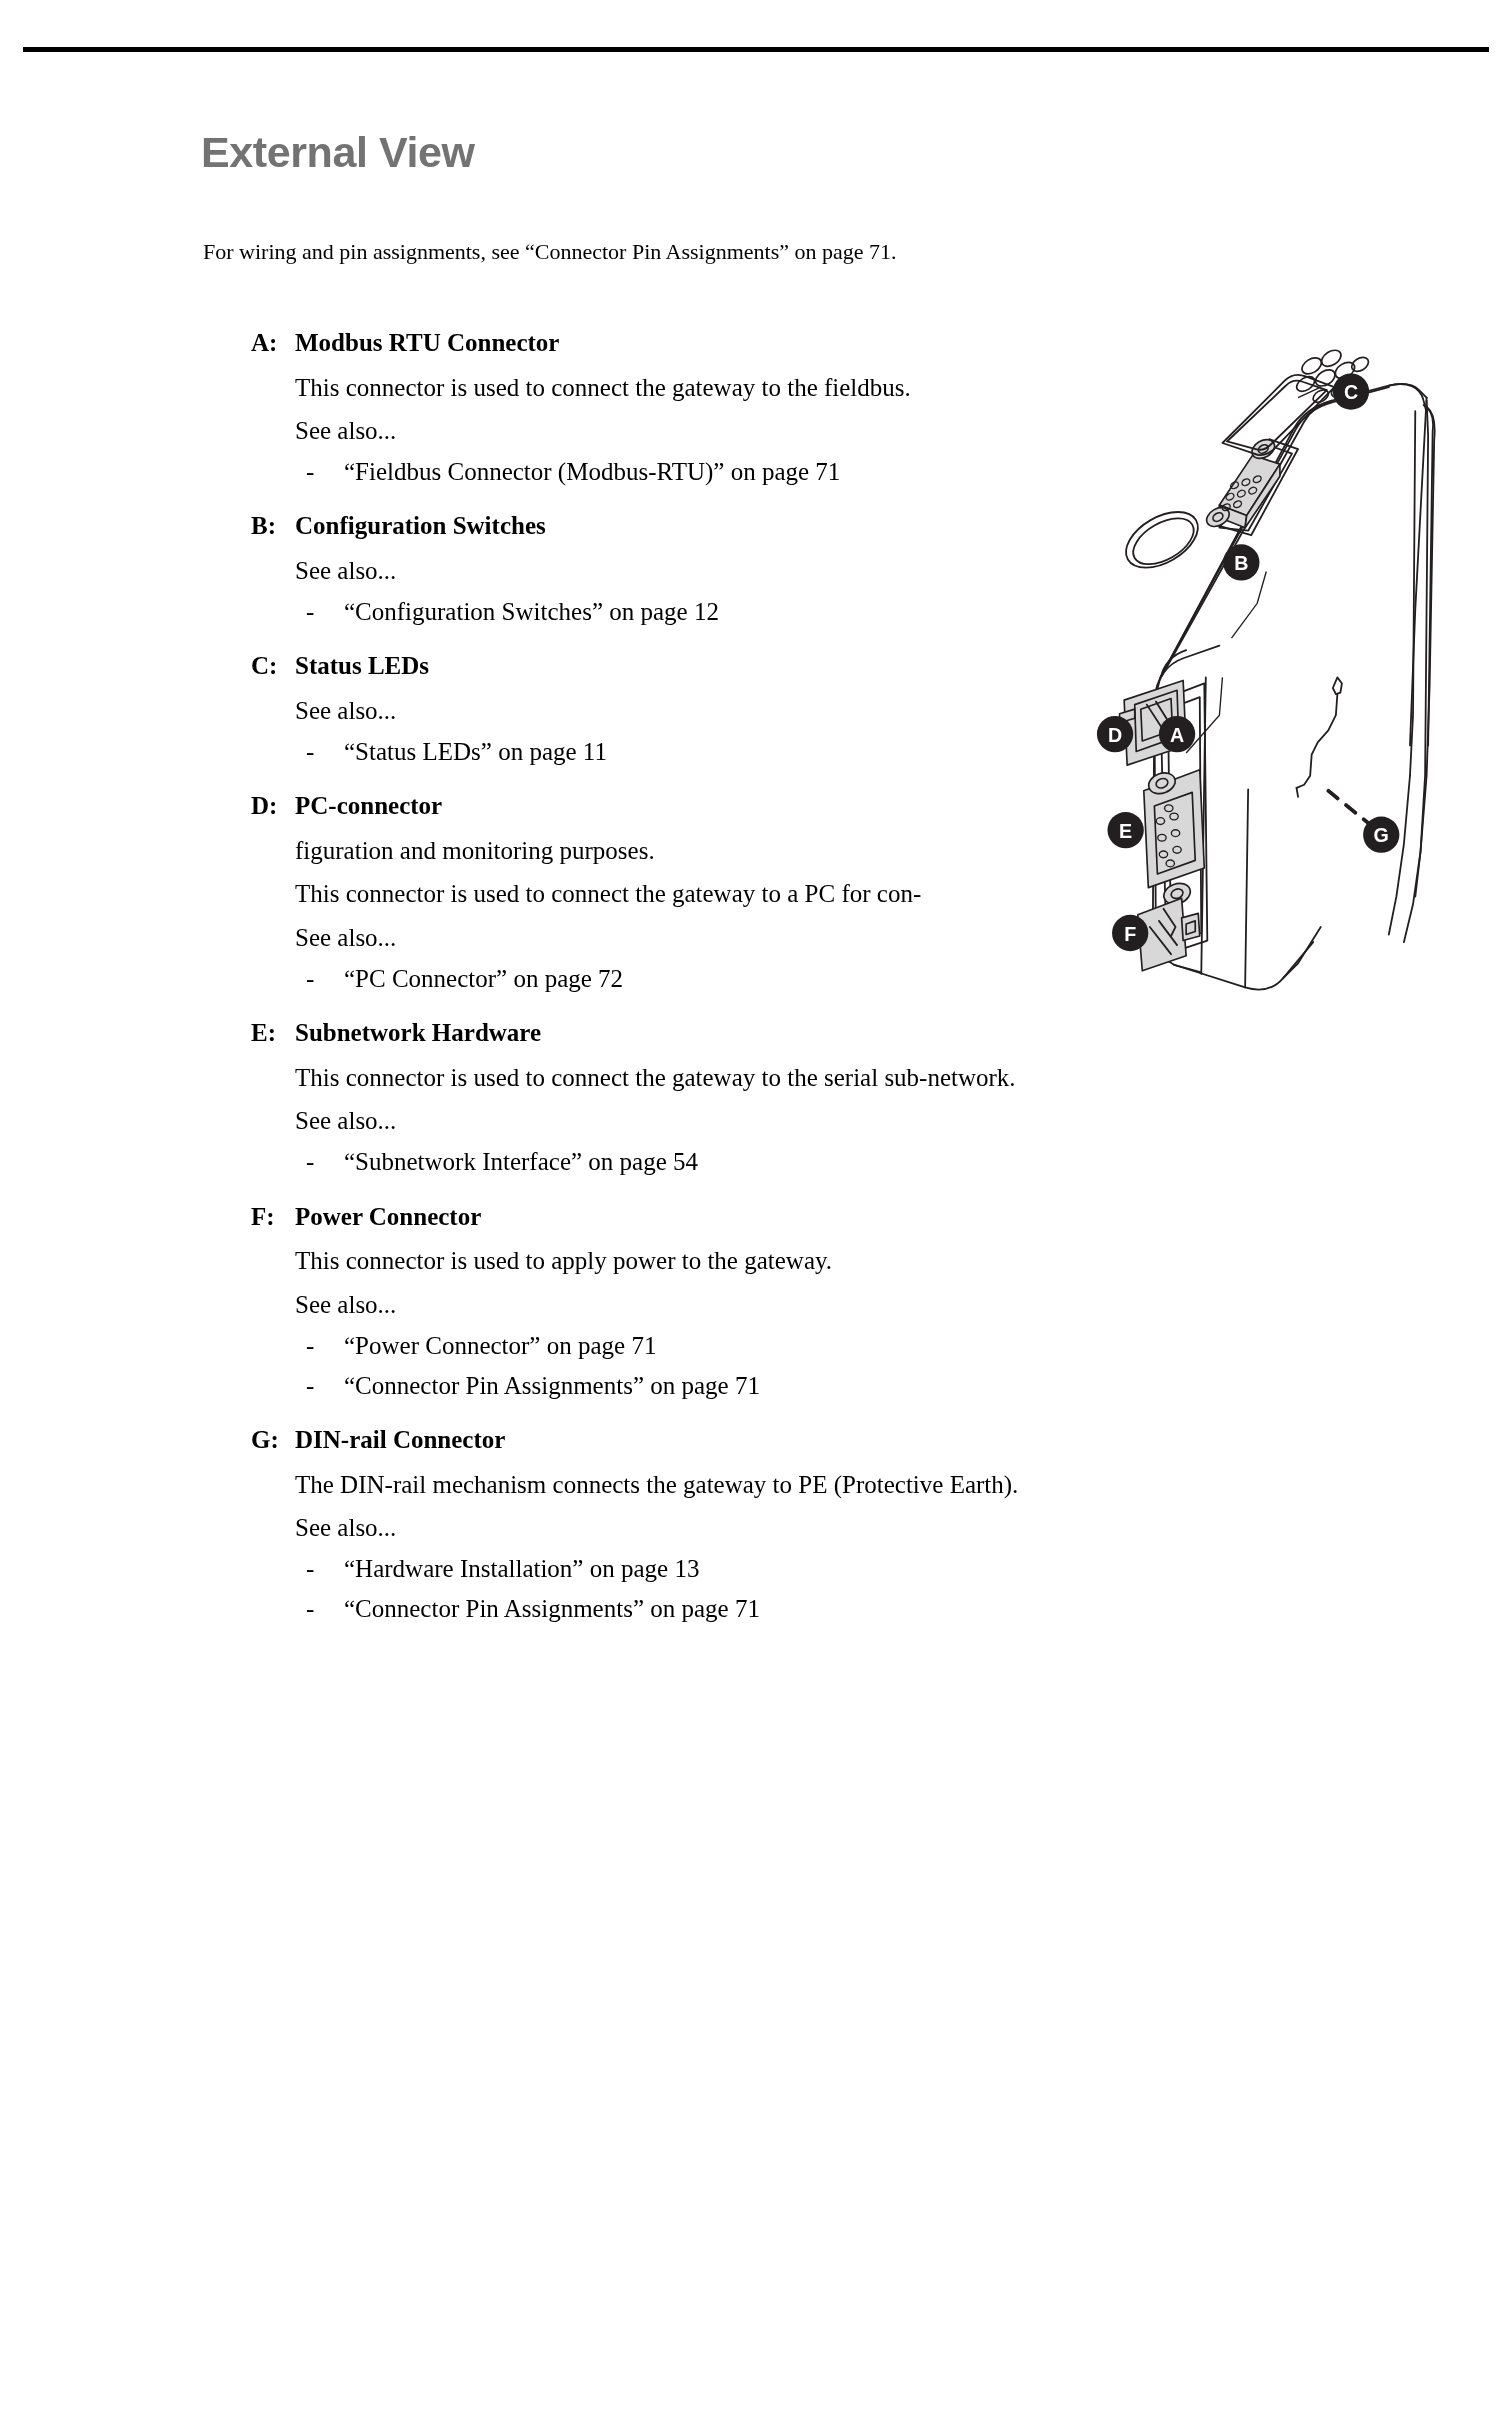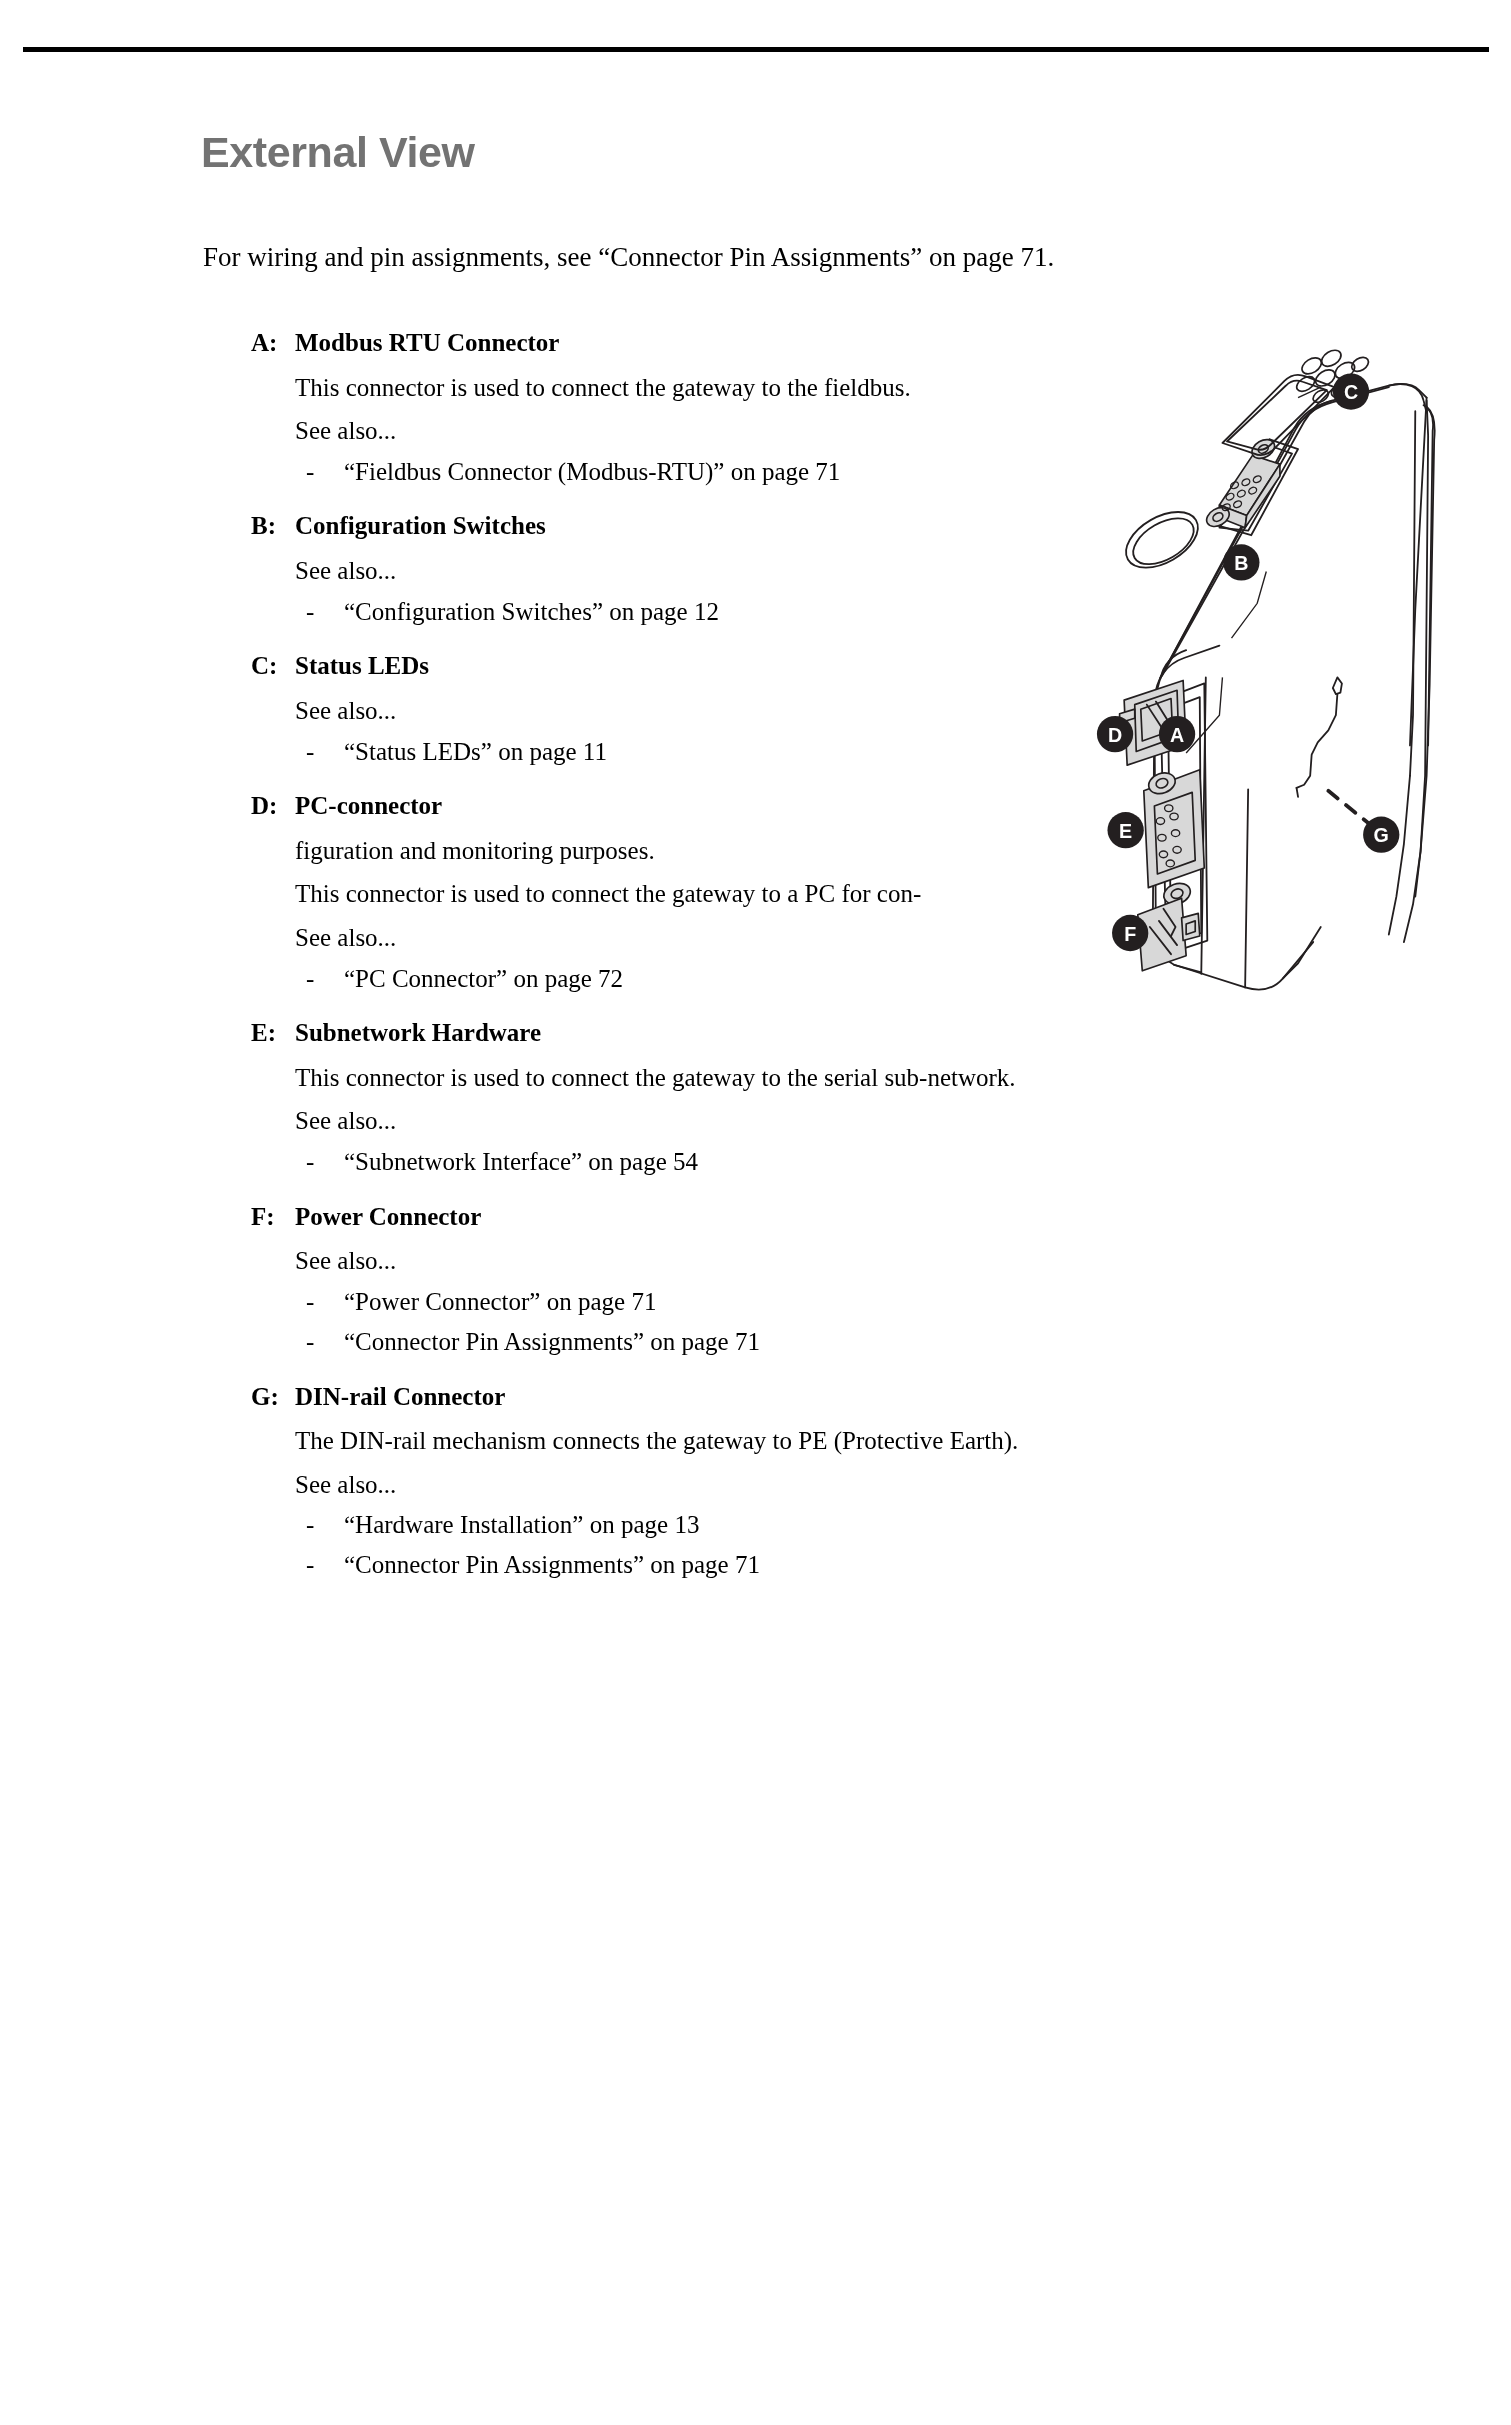--- a/index.html
+++ b/index.html
@@ -42,21 +42,21 @@
     line-height: 48px;
     letter-spacing: -0.4px;
     color: #737373;
     white-space: nowrap;
   }
 
   .intro-line {
     position: absolute;
     left: 203px;
     top: 214px;
-    font-size: 27px;
+    font-size: 22px;
     line-height: 32px;
     white-space: nowrap;
   }
 
   
   .sections {
     position: absolute;
     left: 0;
     top: 325px;
     width: 1059px;
@@ -231,20 +231,23 @@
           <div class="ref-line">
             <span class="ref-dash">-</span>
             <span class="ref-text">“Subnetwork Interface” on page 54</span>
           </div>
         </div>
       </div>
       <div class="section">
         <div class="section-head">
           <span class="section-letter">F:</span>
           <span class="section-title">Power Connector</span>
+        </div>
+        <div class="section-body">
+          <div class="body-line">This connector is used to apply power to the gateway.</div>
         </div>
         <div class="see-also">See also...</div>
         <div class="refs">
           <div class="ref-line">
             <span class="ref-dash">-</span>
             <span class="ref-text">“Power Connector” on page 71</span>
           </div>
           <div class="ref-line">
             <span class="ref-dash">-</span>
             <span class="ref-text">“Connector Pin Assignments” on page 71</span>

